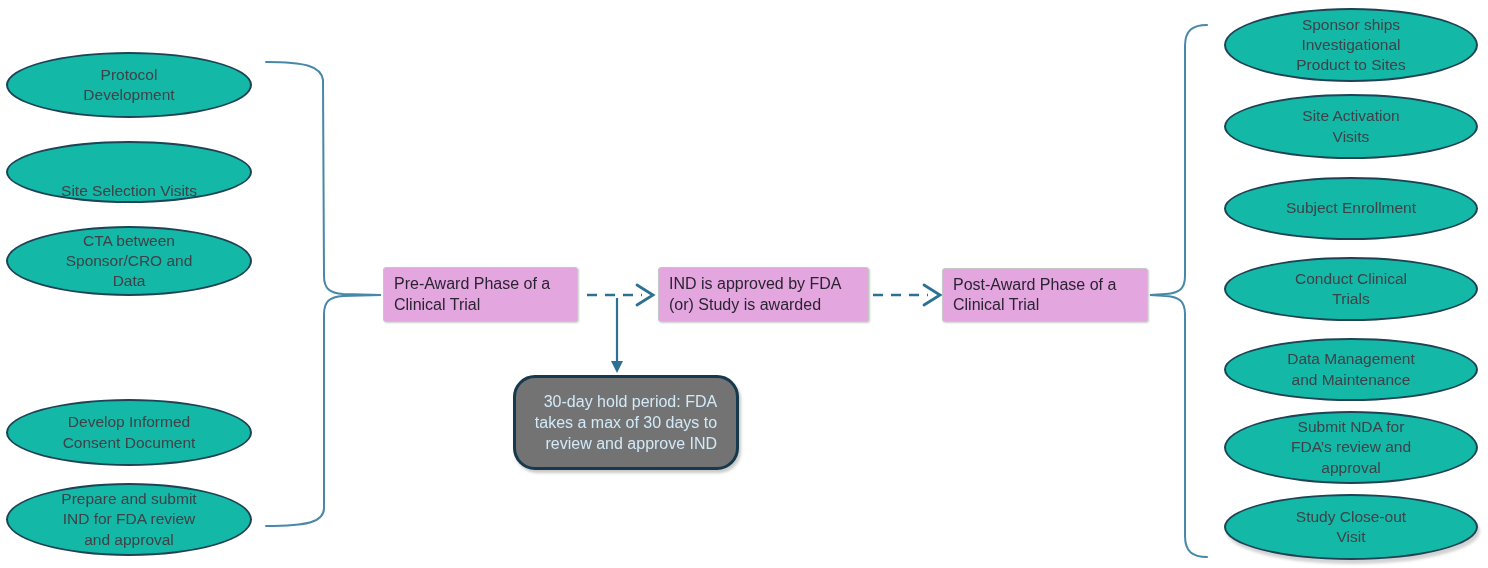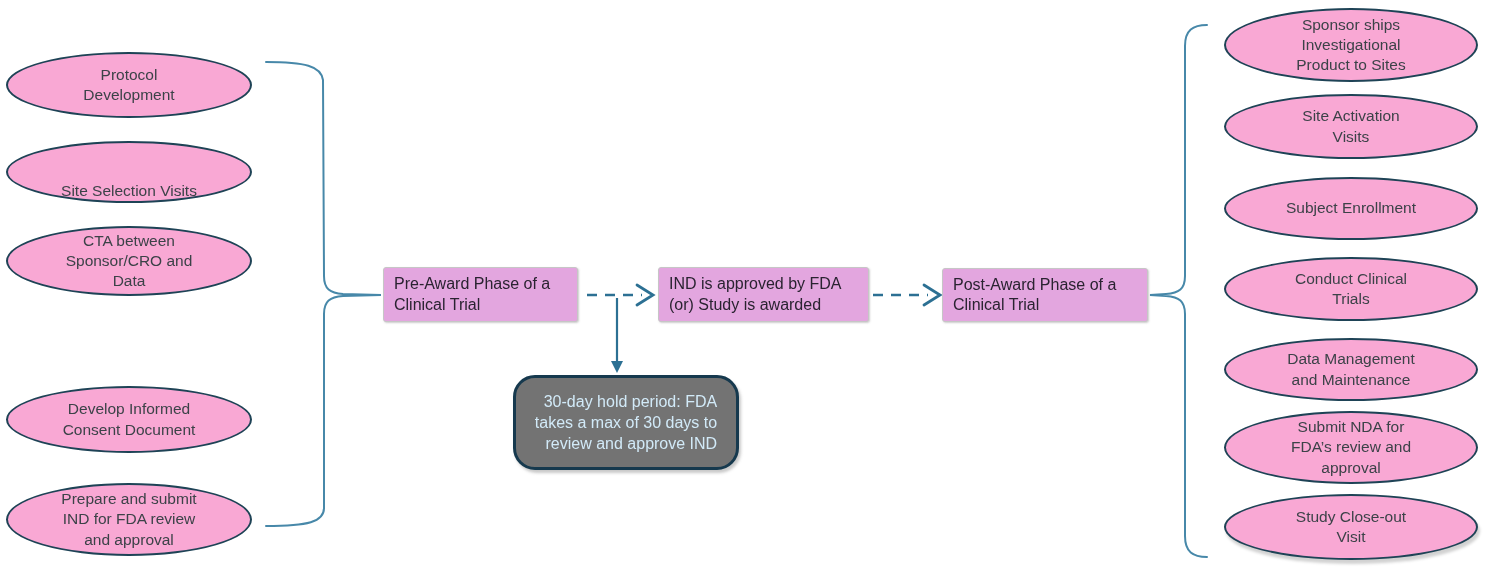--- a/index.html
+++ b/index.html
@@ -16,21 +16,21 @@
     left: 0; top: 0;
     width: 1488px; height: 568px;
     pointer-events: none;
   }
   .node-label {
     white-space: pre-line;
   }
   .ellipse {
     position: absolute;
     border-radius: 50%;
-    background: #f9a8d4;
+    background: #14b8a6;
     border: 2px solid #1e4356;
     box-sizing: border-box;
     display: flex;
     align-items: center;
     justify-content: center;
     text-align: center;
     color: #3c4248;
     font-size: 15.5px;
     line-height: 1.3;
   }
@@ -96,21 +96,21 @@
 Development</span>
   </div>
   <div class="ellipse" style="left:6px; top:141px; width:246px; height:62px;align-items:flex-end;">
     <span class="node-label">Site Selection Visits</span>
   </div>
   <div class="ellipse" style="left:6px; top:226px; width:246px; height:70px;">
     <span class="node-label">CTA between
 Sponsor/CRO and
 Data</span>
   </div>
-  <div class="ellipse" style="left:6px; top:386px; width:246px; height:67px;">
+  <div class="ellipse" style="left:6px; top:399px; width:246px; height:67px;">
     <span class="node-label">Develop Informed
 Consent Document</span>
   </div>
   <div class="ellipse" style="left:6px; top:483px; width:246px; height:73px;">
     <span class="node-label">Prepare and submit
 IND for FDA review
 and approval</span>
   </div>
 
   <div class="pbox" style="left:383px; top:267px; width:195px; height:55px;">

